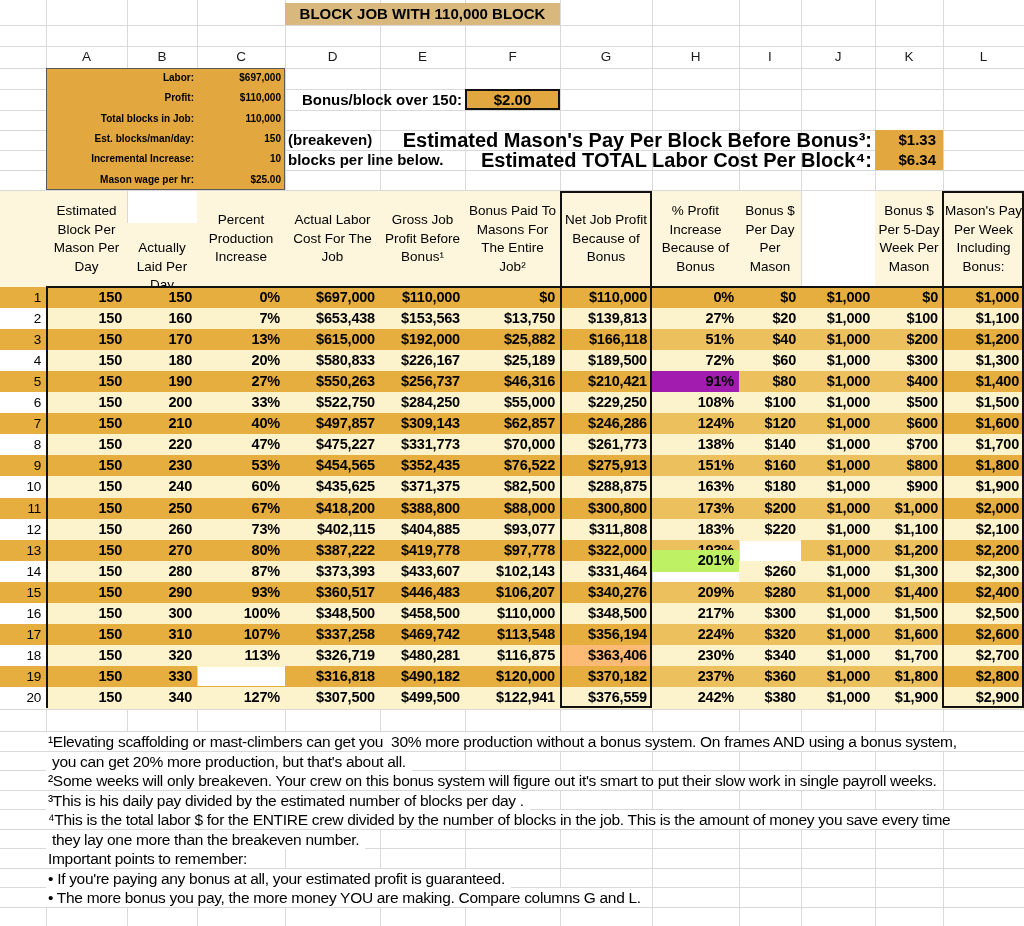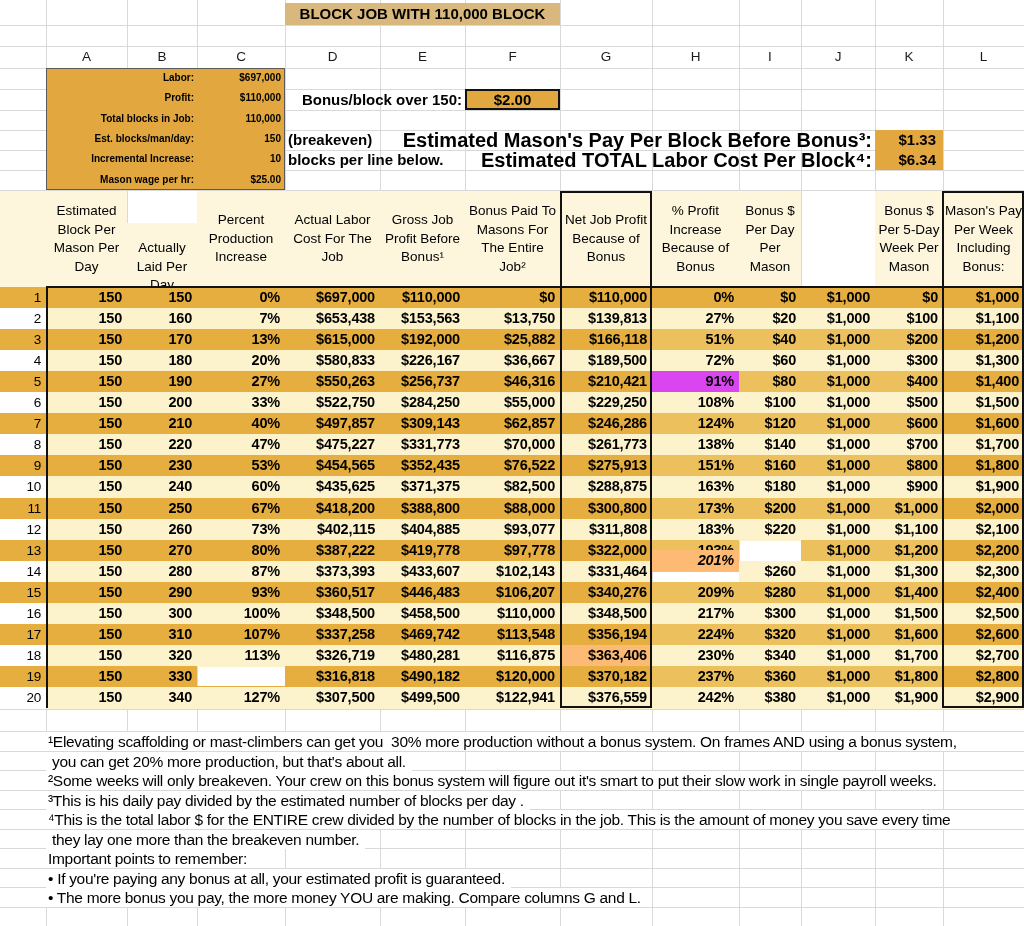--- a/index.html
+++ b/index.html
@@ -152,36 +152,36 @@
     <div class="dc" style="left: 739px; top: 329.1px; width: 62px; background: rgb(237, 192, 94);">$40</div>
     <div class="dc" style="left: 801px; top: 329.1px; width: 74px; background: rgb(237, 192, 94);">$1,000</div>
     <div class="dc" style="left: 875px; top: 329.1px; width: 68px; background: rgb(237, 192, 94);">$200</div>
     <div class="dc" style="left: 943px; top: 329.1px; width: 81px; background: rgb(230, 174, 62);">$1,200</div>
     <div class="dc rn" style="left: 0px; top: 350.15px; width: 46px; background: rgb(255, 255, 255);">4</div>
     <div class="dc" style="left: 46px; top: 350.15px; width: 81px; background: rgb(252, 243, 205);">150</div>
     <div class="dc" style="left: 127px; top: 350.15px; width: 70px; background: rgb(252, 243, 205);">180</div>
     <div class="dc" style="left: 197px; top: 350.15px; width: 88px; background: rgb(252, 243, 205);">20%</div>
     <div class="dc" style="left: 285px; top: 350.15px; width: 95px; background: rgb(252, 243, 205);">$580,833</div>
     <div class="dc" style="left: 380px; top: 350.15px; width: 85px; background: rgb(252, 243, 205);">$226,167</div>
-    <div class="dc" style="left: 465px; top: 350.15px; width: 95px; background: rgb(252, 243, 205);">$36,667</div>
+    <div class="dc" style="left: 465px; top: 350.15px; width: 95px; background: rgb(252, 243, 205);">$25,189</div>
     <div class="dc" style="left: 560px; top: 350.15px; width: 92px; background: rgb(252, 243, 205);">$189,500</div>
     <div class="dc" style="left: 652px; top: 350.15px; width: 87px; background: rgb(252, 243, 205);">72%</div>
     <div class="dc" style="left: 739px; top: 350.15px; width: 62px; background: rgb(252, 243, 205);">$60</div>
     <div class="dc" style="left: 801px; top: 350.15px; width: 74px; background: rgb(252, 243, 205);">$1,000</div>
     <div class="dc" style="left: 875px; top: 350.15px; width: 68px; background: rgb(252, 243, 205);">$300</div>
     <div class="dc" style="left: 943px; top: 350.15px; width: 81px; background: rgb(252, 243, 205);">$1,300</div>
     <div class="dc rn" style="left: 0px; top: 371.2px; width: 46px; background: rgb(230, 174, 62);">5</div>
     <div class="dc" style="left: 46px; top: 371.2px; width: 81px; background: rgb(230, 174, 62);">150</div>
     <div class="dc" style="left: 127px; top: 371.2px; width: 70px; background: rgb(230, 174, 62);">190</div>
     <div class="dc" style="left: 197px; top: 371.2px; width: 88px; background: rgb(230, 174, 62);">27%</div>
     <div class="dc" style="left: 285px; top: 371.2px; width: 95px; background: rgb(230, 174, 62);">$550,263</div>
     <div class="dc" style="left: 380px; top: 371.2px; width: 85px; background: rgb(230, 174, 62);">$256,737</div>
     <div class="dc" style="left: 465px; top: 371.2px; width: 95px; background: rgb(230, 174, 62);">$46,316</div>
     <div class="dc" style="left: 560px; top: 371.2px; width: 92px; background: rgb(230, 174, 62);">$210,421</div>
-    <div class="dc" style="left: 652px; top: 371.2px; width: 87px; background: #d946ef;">91%</div>
+    <div class="dc" style="left: 652px; top: 371.2px; width: 87px; background: #a21caf;">91%</div>
     <div class="dc" style="left: 739px; top: 371.2px; width: 62px; background: rgb(237, 192, 94);">$80</div>
     <div class="dc" style="left: 801px; top: 371.2px; width: 74px; background: rgb(237, 192, 94);">$1,000</div>
     <div class="dc" style="left: 875px; top: 371.2px; width: 68px; background: rgb(237, 192, 94);">$400</div>
     <div class="dc" style="left: 943px; top: 371.2px; width: 81px; background: rgb(230, 174, 62);">$1,400</div>
     <div class="dc rn" style="left: 0px; top: 392.25px; width: 46px; background: rgb(255, 255, 255);">6</div>
     <div class="dc" style="left: 46px; top: 392.25px; width: 81px; background: rgb(252, 243, 205);">150</div>
     <div class="dc" style="left: 127px; top: 392.25px; width: 70px; background: rgb(252, 243, 205);">200</div>
     <div class="dc" style="left: 197px; top: 392.25px; width: 88px; background: rgb(252, 243, 205);">33%</div>
     <div class="dc" style="left: 285px; top: 392.25px; width: 95px; background: rgb(252, 243, 205);">$522,750</div>
     <div class="dc" style="left: 380px; top: 392.25px; width: 85px; background: rgb(252, 243, 205);">$284,250</div>
@@ -284,21 +284,21 @@
     <div class="dc" style="left: 875px; top: 539.6px; width: 68px; background: rgb(237, 192, 94);">$1,200</div>
     <div class="dc" style="left: 943px; top: 539.6px; width: 81px; background: rgb(230, 174, 62);">$2,200</div>
     <div class="dc rn" style="left: 0px; top: 560.65px; width: 46px; background: rgb(255, 255, 255);">14</div>
     <div class="dc" style="left: 46px; top: 560.65px; width: 81px; background: rgb(252, 243, 205);">150</div>
     <div class="dc" style="left: 127px; top: 560.65px; width: 70px; background: rgb(252, 243, 205);">280</div>
     <div class="dc" style="left: 197px; top: 560.65px; width: 88px; background: rgb(252, 243, 205);">87%</div>
     <div class="dc" style="left: 285px; top: 560.65px; width: 95px; background: rgb(252, 243, 205);">$373,393</div>
     <div class="dc" style="left: 380px; top: 560.65px; width: 85px; background: rgb(252, 243, 205);">$433,607</div>
     <div class="dc" style="left: 465px; top: 560.65px; width: 95px; background: rgb(252, 243, 205);">$102,143</div>
     <div class="dc" style="left: 560px; top: 560.65px; width: 92px; background: rgb(252, 243, 205);">$331,464</div>
-    <div class="dc" style="left: 652px; top: 550px; width: 87px; background: #fdba74; font-style: italic;">201%</div>
+    <div class="dc" style="left: 652px; top: 550px; width: 87px; background: #bef264;">201%</div>
     <div class="dc" style="left: 739px; top: 560.65px; width: 62px; background: rgb(252, 243, 205);">$260</div>
     <div class="dc" style="left: 801px; top: 560.65px; width: 74px; background: rgb(252, 243, 205);">$1,000</div>
     <div class="dc" style="left: 875px; top: 560.65px; width: 68px; background: rgb(252, 243, 205);">$1,300</div>
     <div class="dc" style="left: 943px; top: 560.65px; width: 81px; background: rgb(252, 243, 205);">$2,300</div>
     <div class="dc rn" style="left: 0px; top: 581.7px; width: 46px; background: rgb(230, 174, 62);">15</div>
     <div class="dc" style="left: 46px; top: 581.7px; width: 81px; background: rgb(230, 174, 62);">150</div>
     <div class="dc" style="left: 127px; top: 581.7px; width: 70px; background: rgb(230, 174, 62);">290</div>
     <div class="dc" style="left: 197px; top: 581.7px; width: 88px; background: rgb(230, 174, 62);">93%</div>
     <div class="dc" style="left: 285px; top: 581.7px; width: 95px; background: rgb(230, 174, 62);">$360,517</div>
     <div class="dc" style="left: 380px; top: 581.7px; width: 85px; background: rgb(230, 174, 62);">$446,483</div>

